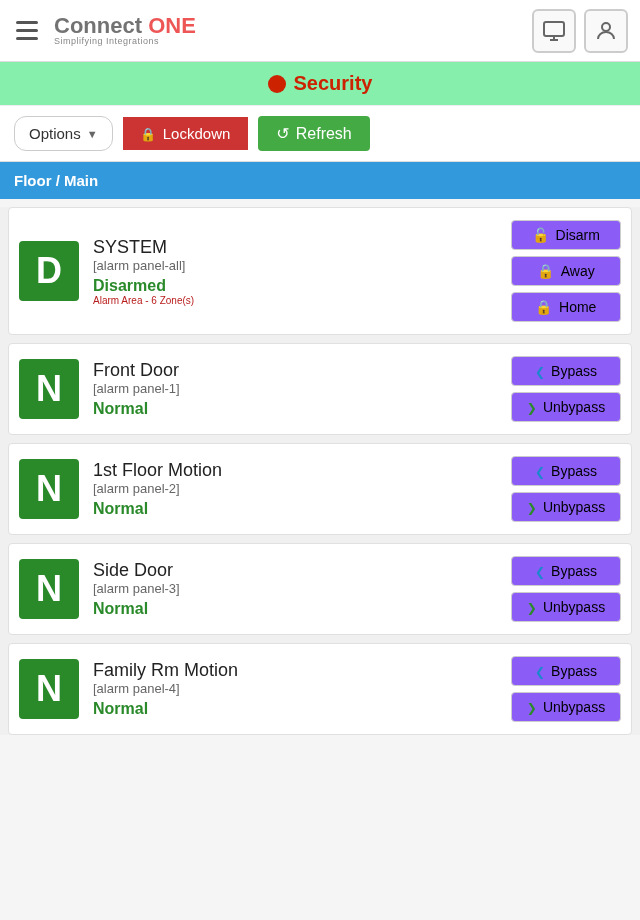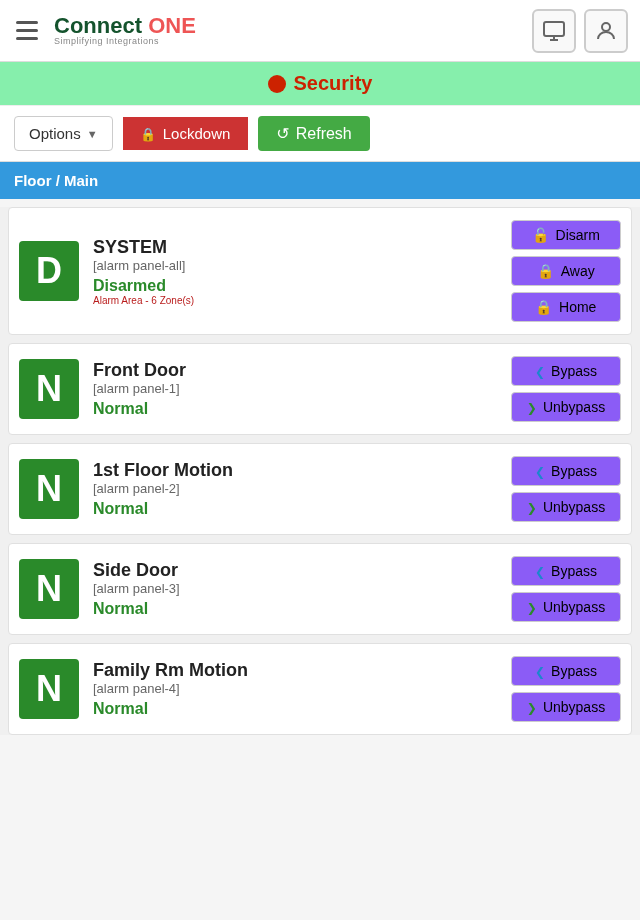--- a/index.html
+++ b/index.html
@@ -9,21 +9,21 @@
     .header {
       display: flex; align-items: center; justify-content: space-between;
       background: #fff; padding: 8px 12px;
       border-bottom: 1px solid #ddd; height: 62px;
     }
     .header-left { display: flex; align-items: center; gap: 12px; }
     .hamburger { display: flex; flex-direction: column; gap: 5px; cursor: pointer; padding: 4px; }
     .hamburger span { display: block; width: 22px; height: 3px; background: #555; border-radius: 2px; }
     .logo { display: flex; flex-direction: column; line-height: 1; }
     .logo-main { font-size: 22px; font-weight: bold; color: #333; }
-    .logo-main span { color: #14532d; }
+    .logo-main span { color: #737373; }
     .logo-sub { font-size: 9px; color: #888; letter-spacing: 0.5px; }
     .header-right { display: flex; gap: 8px; }
     .header-icon-btn {
       width: 44px; height: 44px; border: 2px solid #ccc; border-radius: 6px;
       display: flex; align-items: center; justify-content: center;
       background: #f9f9f9; cursor: pointer;
     }
     .header-icon-btn svg { width: 24px; height: 24px; }
 
     
@@ -36,21 +36,21 @@
     .red-dot { width: 18px; height: 18px; background: #cc2200; border-radius: 50%; flex-shrink: 0; }
     .security-label { font-size: 20px; font-weight: bold; color: #cc2200; }
 
     
     .toolbar {
       background: #fff; padding: 10px 14px;
       display: flex; align-items: center; gap: 10px;
       border-bottom: 1px solid #ddd;
     }
     .btn-options {
-      border: 1px solid #ccc; background: #fff; border-radius: 4px;
+      border: 1px solid #ccc; background: #fff; border-radius: 12px;
       padding: 8px 14px; font-size: 15px; cursor: pointer;
       display: flex; align-items: center; gap: 6px; color: #333;
     }
     .btn-options .caret { font-size: 11px; color: #666; }
     .btn-lockdown {
       background: #cc3333; color: #fff; border: none; border-radius: 0;
       padding: 8px 18px; font-size: 15px; cursor: pointer;
       display: flex; align-items: center; gap: 6px;
     }
     .btn-refresh {
@@ -72,21 +72,21 @@
       display: flex; align-items: center; padding: 12px 10px;
       gap: 14px; border: 1px solid #e0e0e0;
     }
     .zone-icon {
       width: 60px; height: 60px; background: #2a8a2a; color: #fff;
       font-size: 36px; font-weight: bold; border-radius: 4px;
       display: flex; align-items: center; justify-content: center;
       flex-shrink: 0;
     }
     .zone-info { flex: 1; }
-    .zone-name { font-size: 18px; font-weight: bold; color: #222; }
+    .zone-name { font-size: 18px; font-weight: normal; color: #222; }
     .zone-panel { font-size: 13px; color: #666; margin-bottom: 4px; }
     .zone-status-normal { font-size: 16px; font-weight: bold; color: #2a8a2a; }
     .zone-alarm-area { font-size: 10px; color: #b91c1c; }
 
     
     .zone-actions { display: flex; flex-direction: column; gap: 6px; flex-shrink: 0; }
     .action-btn {
       border: 1px solid #ccc; background: #8b5cf6; border-radius: 4px;
       padding: 6px 14px; font-size: 14px; cursor: pointer;
       display: flex; align-items: center; gap: 6px; white-space: nowrap;

